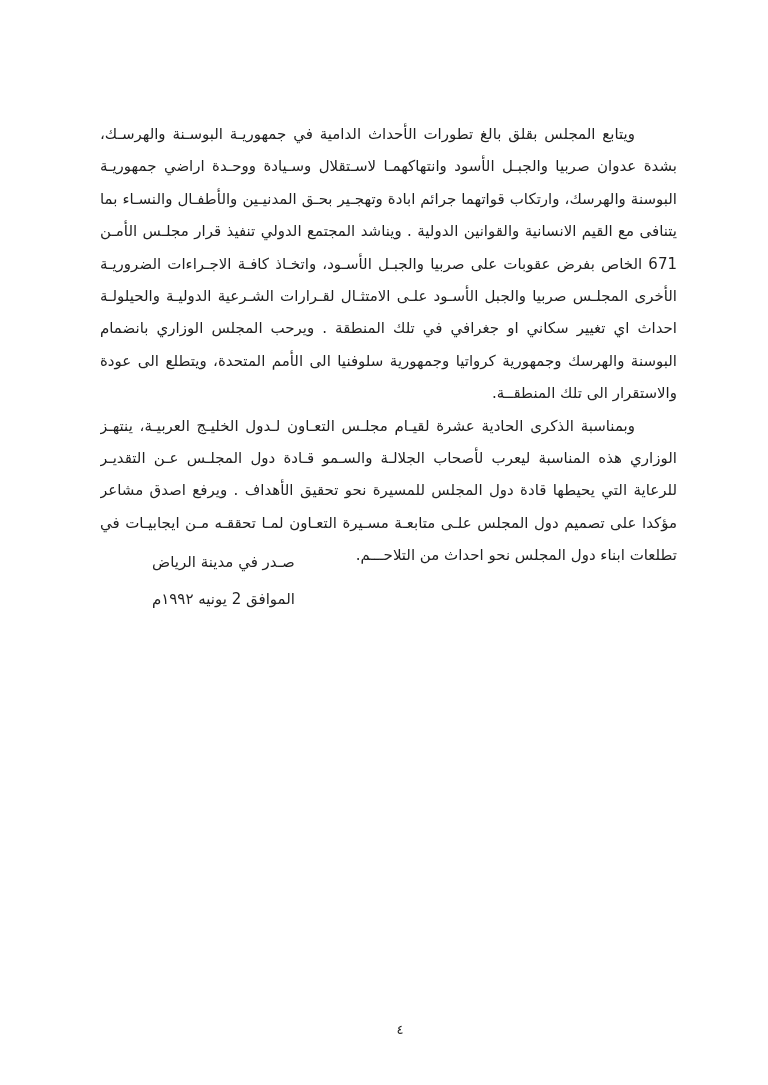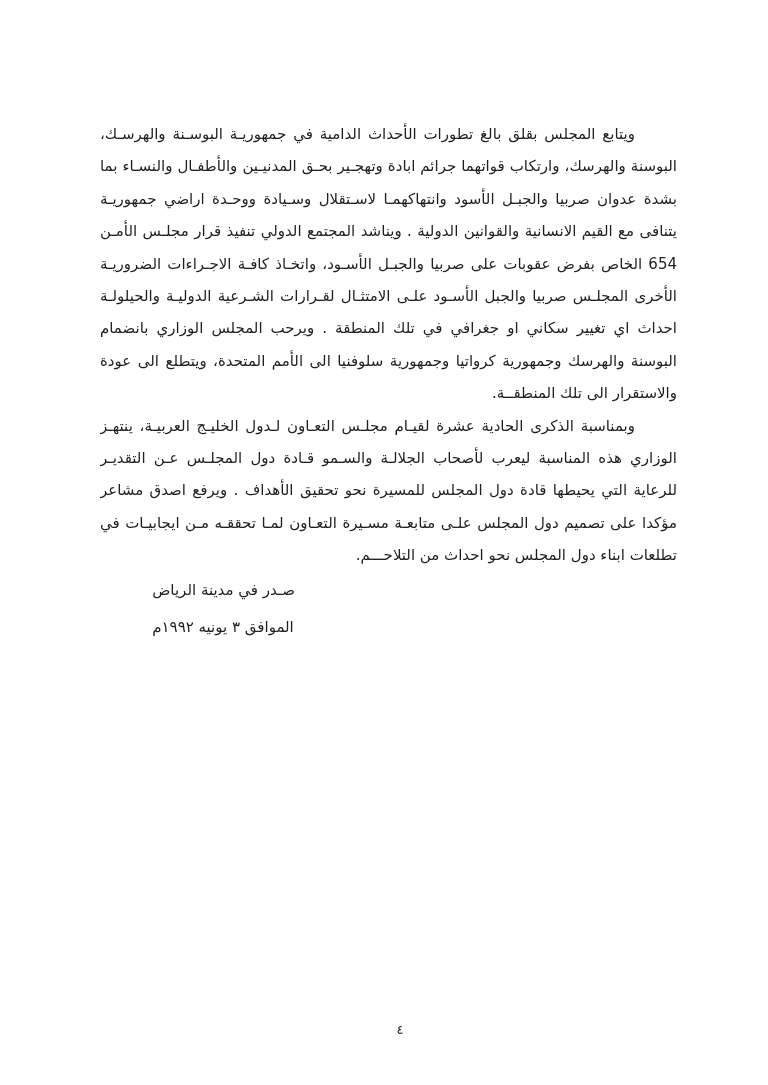--- a/index.html
+++ b/index.html
@@ -38,24 +38,24 @@
   }
   .line.indent {
     padding-right: 42px;
   }
   .line.para-end {
     text-align: center;
     text-align-last: right;
   }
   .signature {
     position: absolute;
-    top: 572px;
+    top: 544px;
     right: 473px;
     direction: rtl;
-    text-align: left;
+    text-align: center;
     font-size: 15px;
     line-height: 36.5px;
     white-space: nowrap;
     margin-left: 10px;
   }
   .page-number {
     position: absolute;
     top: 1022px;
     left: 0;
     width: 800px; 
@@ -66,40 +66,40 @@
 </style>
 </head>
 <body>
 
 <div class="page">
 
   <div class="text-block">
 
     <div class="para">
       <div class="line indent">ويتابع المجلس بقلق بالغ تطورات الأحداث الدامية في جمهوريـة البوسـنة والهرسـك، ويديـن</div>
+      <div class="line">بشدة عدوان صربيا والجبـل الأسود وانتهاكهمـا لاسـتقلال وسـيادة ووحـدة اراضي جمهوريـة</div>
       <div class="line">البوسنة والهرسك، وارتكاب قواتهما جرائم ابادة وتهجـير بحـق المدنيـين والأطفـال والنسـاء بما</div>
-      <div class="line">بشدة عدوان صربيا والجبـل الأسود وانتهاكهمـا لاسـتقلال وسـيادة ووحـدة اراضي جمهوريـة</div>
       <div class="line">يتنافى مع القيم الانسانية والقوانين الدولية . ويناشد المجتمع الدولي تنفيذ قرار مجلـس الأمـن رقـم</div>
-      <div class="line">654 الخاص بفرض عقوبات على صربيا والجبـل الأسـود، واتخـاذ كافـة الاجـراءات الضروريـة</div>
+      <div class="line">671 الخاص بفرض عقوبات على صربيا والجبـل الأسـود، واتخـاذ كافـة الاجـراءات الضروريـة</div>
       <div class="line">الأخرى المجلـس صربيا والجبل الأسـود علـى الامتثـال لقـرارات الشـرعية الدوليـة والحيلولـة دون</div>
       <div class="line">احداث اي تغيير سكاني او جغرافي في تلك المنطقة . ويرحب المجلس الوزاري بانضمام جمهوريـة</div>
       <div class="line">البوسنة والهرسك وجمهورية كرواتيا وجمهورية سلوفنيا الى الأمم المتحدة، ويتطلع الى عودة الأمن</div>
       <div class="line para-end">والاستقرار الى تلك المنطقــة.</div>
     </div>
 
     <div class="para">
       <div class="line indent">وبمناسبة الذكرى الحادية عشرة لقيـام مجلـس التعـاون لـدول الخليـج العربيـة، ينتهـز المجلـس</div>
       <div class="line">الوزاري هذه المناسبة ليعرب لأصحاب الجلالـة والسـمو قـادة دول المجلـس عـن التقديـر العظيـم</div>
       <div class="line">للرعاية التي يحيطها قادة دول المجلس للمسيرة نحو تحقيق الأهداف . ويرفع اصدق مشاعر التهـاني</div>
       <div class="line">مؤكدا على تصميم دول المجلس علـى متابعـة مسـيرة التعـاون لمـا تحققـه مـن ايجابيـات في تحقيـق</div>
       <div class="line para-end">تطلعات ابناء دول المجلس نحو احداث من التلاحـــم.</div>
     </div>
 
   </div>
 
   <div class="signature">
     <div class="sig-line">صـدر في مدينة الرياض</div>
-    <div class="sig-line">الموافق ٣ يونيه ١٩٩٢م</div>
+    <div class="sig-line">الموافق 2 يونيه ١٩٩٢م</div>
   </div>
 
   <div class="page-number">٤</div>
 
 </div>
 
 </body></html>

